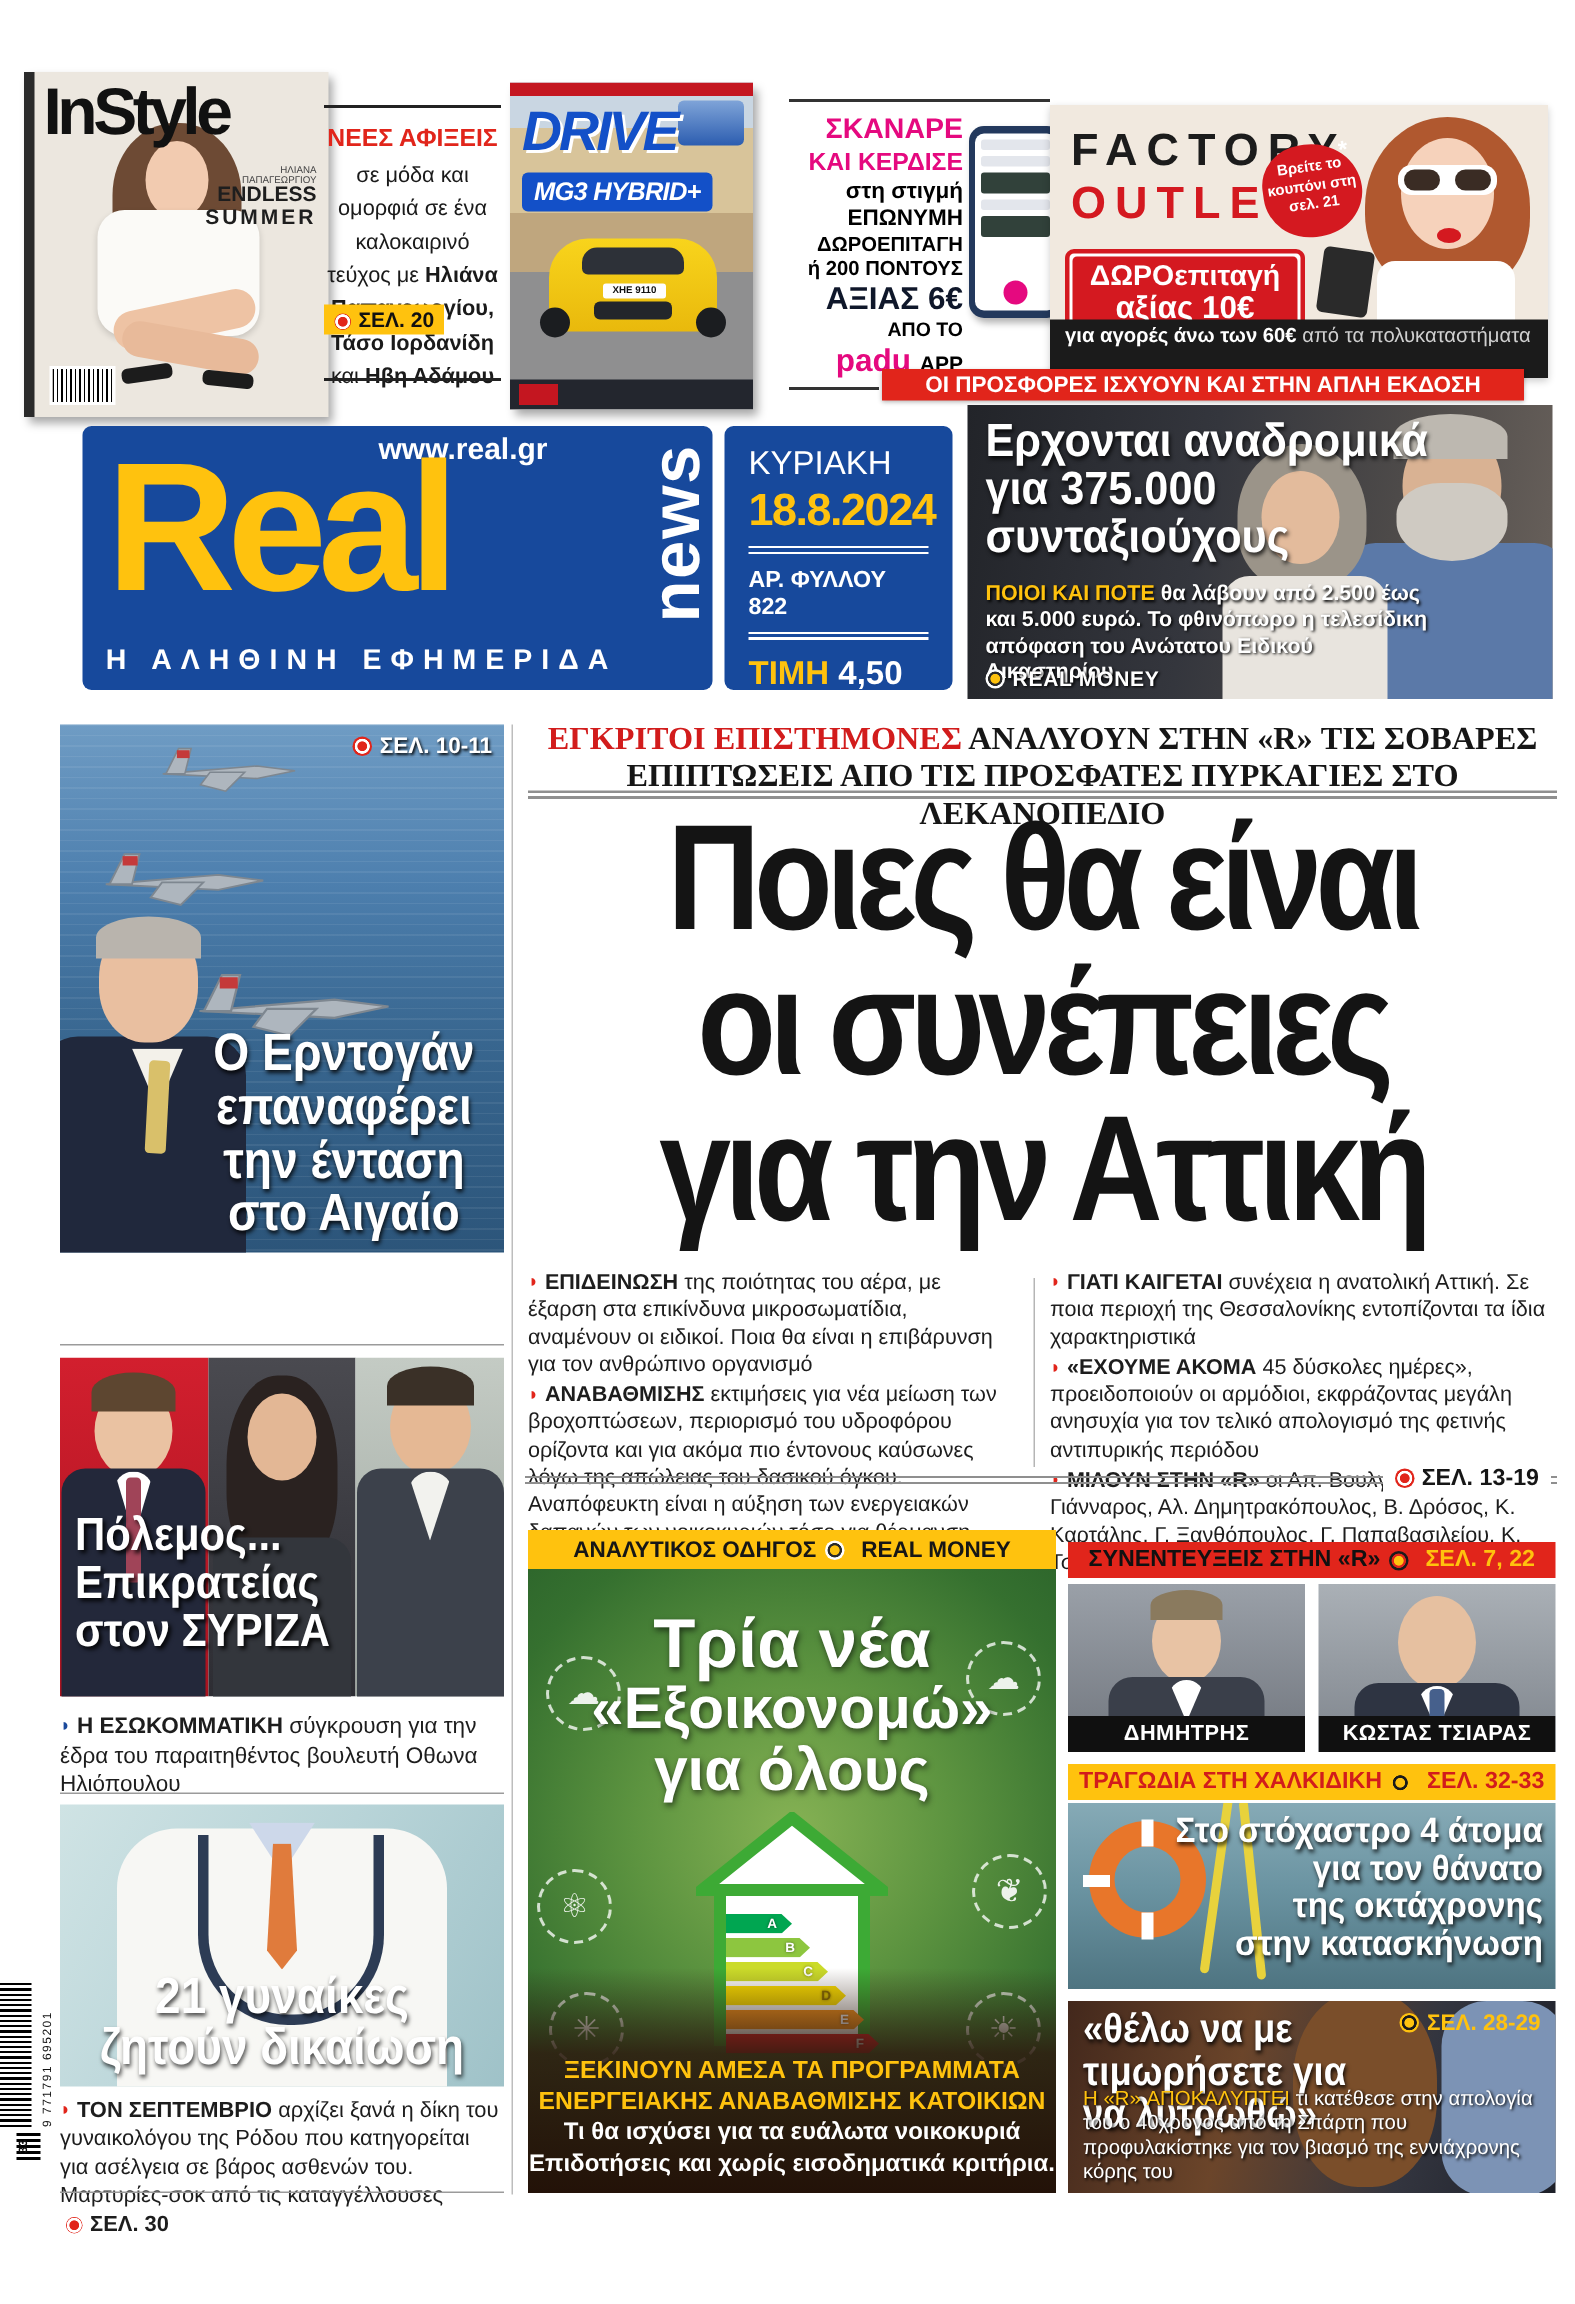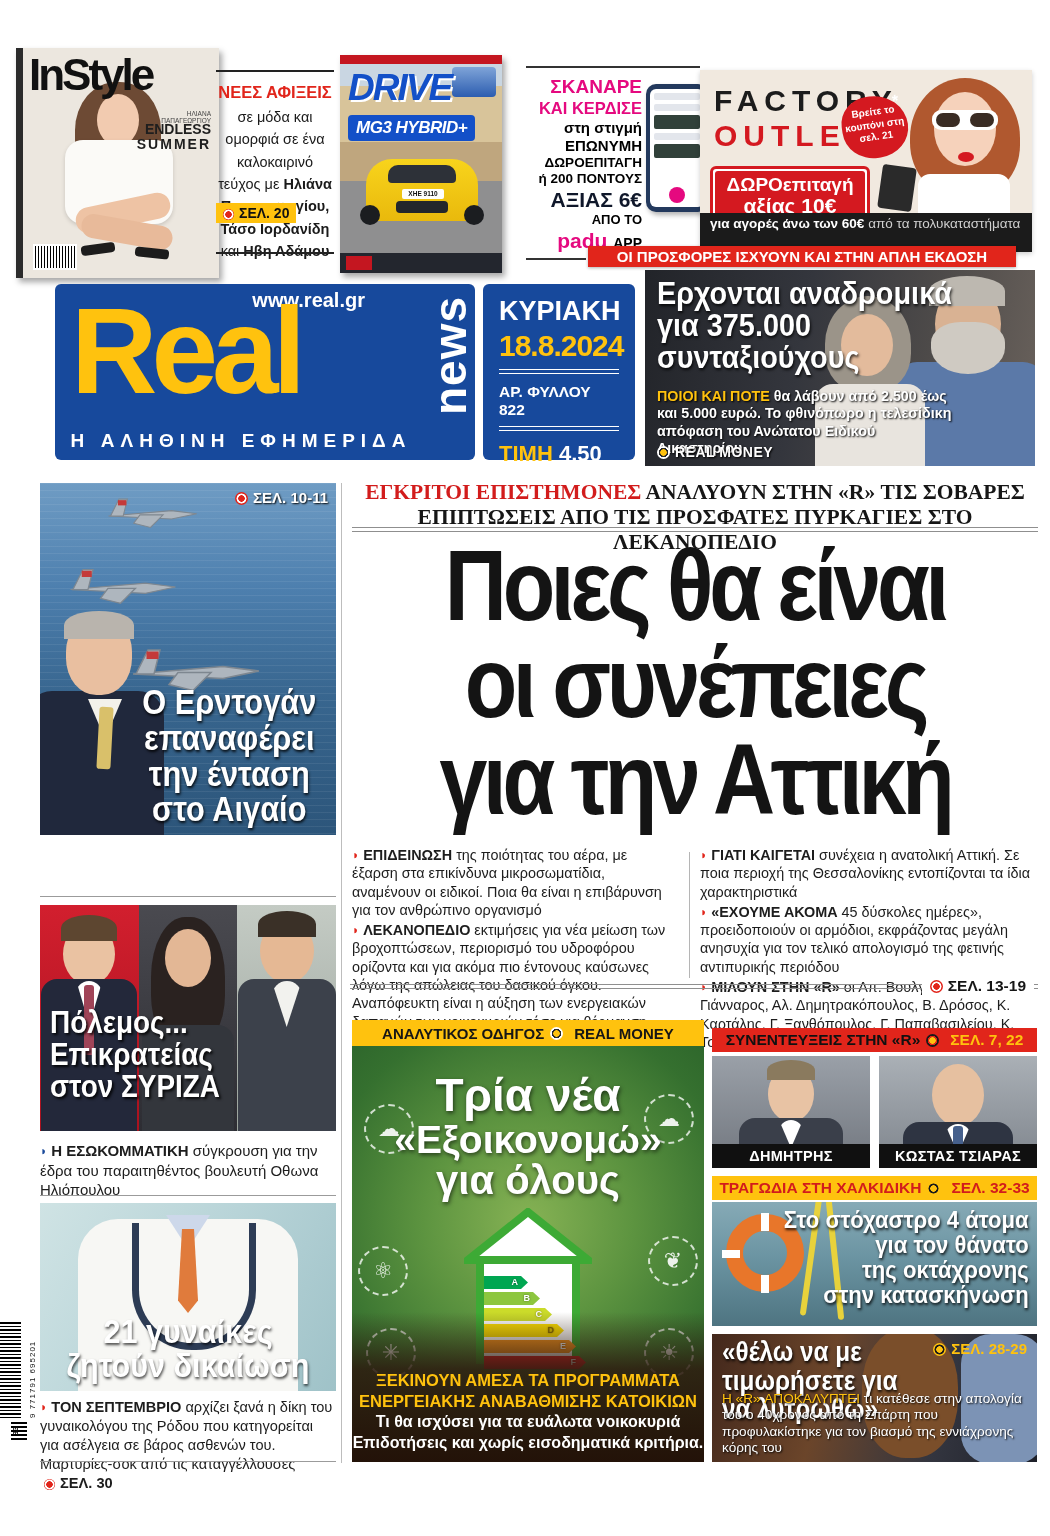--- a/index.html
+++ b/index.html
@@ -94,21 +94,21 @@
   .blue-box{background:#17499c;border-radius:6px;}
   .mast{left:55px;top:284px;width:420px;height:176px;}
   .mast-url{position:absolute;right:110px;top:5px;color:#fff;font-weight:bold;font-size:20px;}
   .mast-real{position:absolute;left:16px;top:6px;font-size:122px;font-weight:bold;color:#ffc20e;
       letter-spacing:-6px;line-height:1;transform:scaleX(.98);transform-origin:0 0;}
   .mast-news{position:absolute;right:2px;top:12px;color:#fff;font-weight:bold;font-size:46px;
       writing-mode:vertical-rl;transform:rotate(180deg);letter-spacing:1px;line-height:1;}
   .mast-tag{position:absolute;left:14px;right:62px;bottom:8px;color:#fff;font-weight:bold;font-size:19px;
       letter-spacing:6px;text-align:center;}
   .datebox{left:483px;top:284px;width:152px;height:176px;padding:12px 16px;box-sizing:border-box;color:#fff;}
-  .d-day{font-weight:bold;font-size:27px;}
+  .d-day{font-weight:normal;font-size:22px;}
   .d-date{font-weight:bold;font-size:30px;color:#ffc20e;letter-spacing:-1px;margin:2px 0 6px 0;}
   .d-issue{font-weight:bold;font-size:15.5px;margin:7px 0;}
   .d-price{font-weight:bold;font-size:22px;margin-top:8px;}
   .d-price .lbl{color:#ffc20e;}
 
   .pensions{left:645px;top:270px;width:390px;height:196px;overflow:hidden;
       background:linear-gradient(100deg,#222429 0%,#34363d 40%,#4d4a49 70%,#6a625c 100%);}
   .pn-man{position:absolute;right:-10px;top:6px;width:150px;height:190px;}
   .pn-shirt{position:absolute;right:0;top:86px;width:150px;height:110px;background:#5b79a8;border-radius:22px 22px 0 0;}
   .pn-head{position:absolute;right:44px;top:8px;width:66px;height:80px;border-radius:50%;background:#d9b293;}
@@ -392,21 +392,21 @@
     <span class="red">ΕΓΚΡΙΤΟΙ ΕΠΙΣΤΗΜΟΝΕΣ</span><span> ΑΝΑΛΥΟΥΝ ΣΤΗΝ «R» ΤΙΣ ΣΟΒΑΡΕΣ ΕΠΙΠΤΩΣΕΙΣ ΑΠΟ ΤΙΣ ΠΡΟΣΦΑΤΕΣ ΠΥΡΚΑΓΙΕΣ ΣΤΟ ΛΕΚΑΝΟΠΕΔΙΟ</span>
   </div>
   <div class="abs triple" style="left:352px;top:527px;width:686px;"></div>
   <div class="abs main-headline">
     <div>Ποιες θα είναι</div>
     <div>οι συνέπειες</div>
     <div>για την Αττική</div>
   </div>
   <div class="abs bullets" style="left:352px;top:846px;width:322px;">
     <p><span class="bullet-icon">◗</span><b>ΕΠΙΔΕΙΝΩΣΗ</b><span> της ποιότητας του αέρα, με έξαρση στα επικίνδυνα μικροσωματίδια, αναμένουν οι ειδικοί. Ποια θα είναι η επιβάρυνση για τον ανθρώπινο οργανισμό</span></p>
-    <p><span class="bullet-icon">◗</span><b>ΛΕΚΑΝΟΠΕΔΙΟ</b><span> εκτιμήσεις για νέα μείωση των βροχοπτώσεων, περιορισμό του υδροφόρου ορίζοντα και για ακόμα πιο έντονους καύσωνες λόγω της απώλειας του δασικού όγκου. Αναπόφευκτη είναι η αύξηση των ενεργειακών δαπανών των νοικοκυριών τόσο για θέρμανση όσο και για ψύξη</span></p>
+    <p><span class="bullet-icon">◗</span><b>ΑΝΑΒΑΘΜΙΣΗΣ</b><span> εκτιμήσεις για νέα μείωση των βροχοπτώσεων, περιορισμό του υδροφόρου ορίζοντα και για ακόμα πιο έντονους καύσωνες λόγω της απώλειας του δασικού όγκου. Αναπόφευκτη είναι η αύξηση των ενεργειακών δαπανών των νοικοκυριών τόσο για θέρμανση όσο και για ψύξη</span></p>
   </div>
   <div class="abs b-vline"></div>
   <div class="abs bullets" style="left:700px;top:846px;width:338px;">
     <p><span class="bullet-icon">◗</span><b>ΓΙΑΤΙ ΚΑΙΓΕΤΑΙ</b><span> συνέχεια η ανατολική Αττική. Σε ποια περιοχή της Θεσσαλονίκης εντοπίζονται τα ίδια χαρακτηριστικά</span></p>
     <p><span class="bullet-icon">◗</span><b>«ΕΧΟΥΜΕ ΑΚΟΜΑ</b><span> 45 δύσκολες ημέρες», προειδοποιούν οι αρμόδιοι, εκφράζοντας μεγάλη ανησυχία για τον τελικό απολογισμό της φετινής αντιπυρικής περιόδου</span></p>
     <p><span class="bullet-icon">◗</span><b>ΜΙΛΟΥΝ ΣΤΗΝ «R»</b><span> οι Απ. Βουλγαράκης, Θ. Γιάνναρος, Αλ. Δημητρακόπουλος, Β. Δρόσος, Κ. Καρτάλης, Γ. Ξανθόπουλος, Γ. Παπαβασιλείου, Κ. Τσίγκας, Στ. Τσικρικά</span></p>
   </div>
   <div class="abs endrule">
     <div class="triple" style="left:0;width:688px;"></div>
     <div class="end-label">

